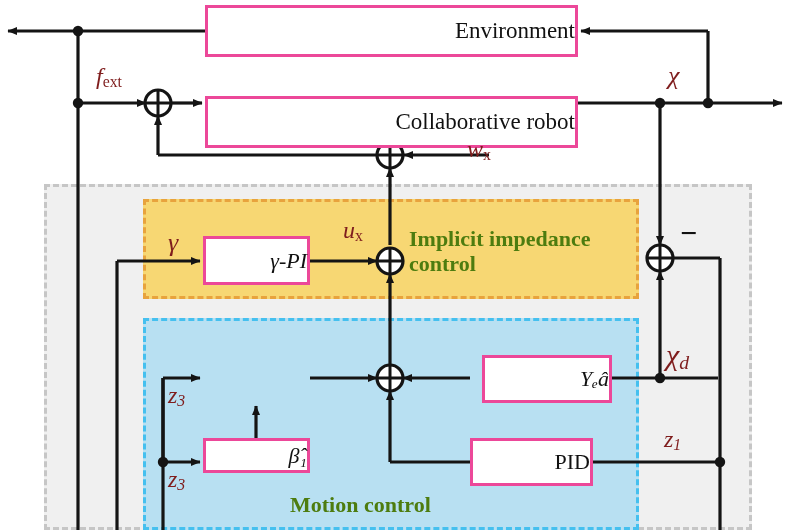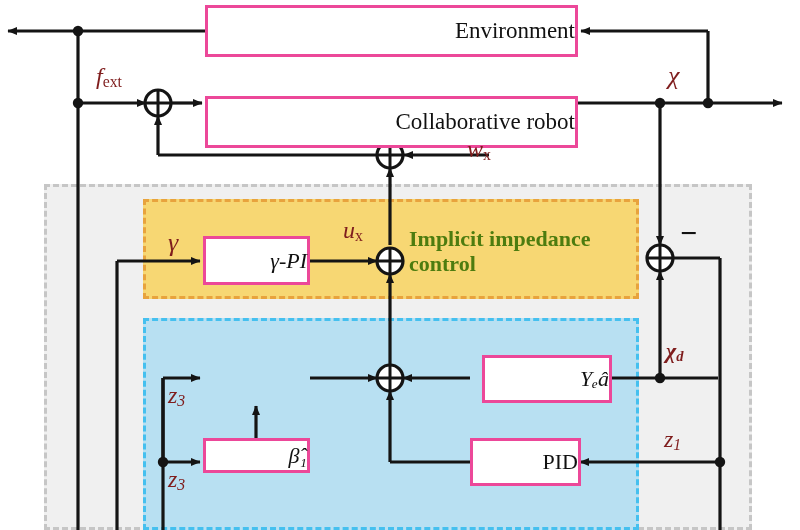--- a/index.html
+++ b/index.html
@@ -194,43 +194,44 @@
 
 
   <div class="blk blk-md" style="left:203px; top:438px; width:107px; height:35px;">
     <span class="lbl-italic">β̂₁</span>
   </div>
 
   <div class="blk blk-md" style="left:482px; top:355px; width:130px; height:48px;">
     <span class="lbl-italic">Yₑâ</span>
   </div>
 
-  <div class="blk blk-md" style="left:470px; top:438px; width:111px; height:48px;">
+  <div class="blk blk-md" style="left:470px; top:438px; width:123px; height:48px;">
     <span>PID</span>
   </div>
 
   <div class="region-title" style="left:409px; top:226px; width:226px; font-size:22px;">Implicit impedance
 control</div>
 
+  <div class="region-title" style="left:290px; top:492px; width:210px; font-size:22px;">Motion control</div>
 
   <div class="lbl lbl-italic" style="left:96px; top:64px; font-size:24px;">
     <span>f</span><span class="sub">ext</span>
   </div>
 
   <div class="lbl lbl-italic" style="left:467px; top:137px; font-size:24px;">
     <span>w</span><span class="sub">x</span>
   </div>
 
   <div class="lbl lbl-italic" style="left:343px; top:218px; font-size:24px;">
     <span>u</span><span class="sub">x</span>
   </div>
 
   <div class="lbl lbl-italic" style="left:668px; top:63px; font-size:26px;">χ</div>
 
-  <div class="lbl lbl-italic" style="left:666px; top:340px; font-size:22px;font-weight:bold;">
+  <div class="lbl lbl-italic" style="left:666px; top:340px; font-size:30px;">
     <span>χ</span><span class="sub-it">d</span>
   </div>
 
   <div class="lbl lbl-italic" style="left:168px; top:230px; font-size:26px;">γ</div>
 
   <div class="lbl lbl-italic" style="left:168px; top:383px; font-size:24px;">
     <span>z</span><span class="sub-it">3</span>
   </div>
 
   <div class="lbl lbl-italic" style="left:168px; top:467px; font-size:24px;">

